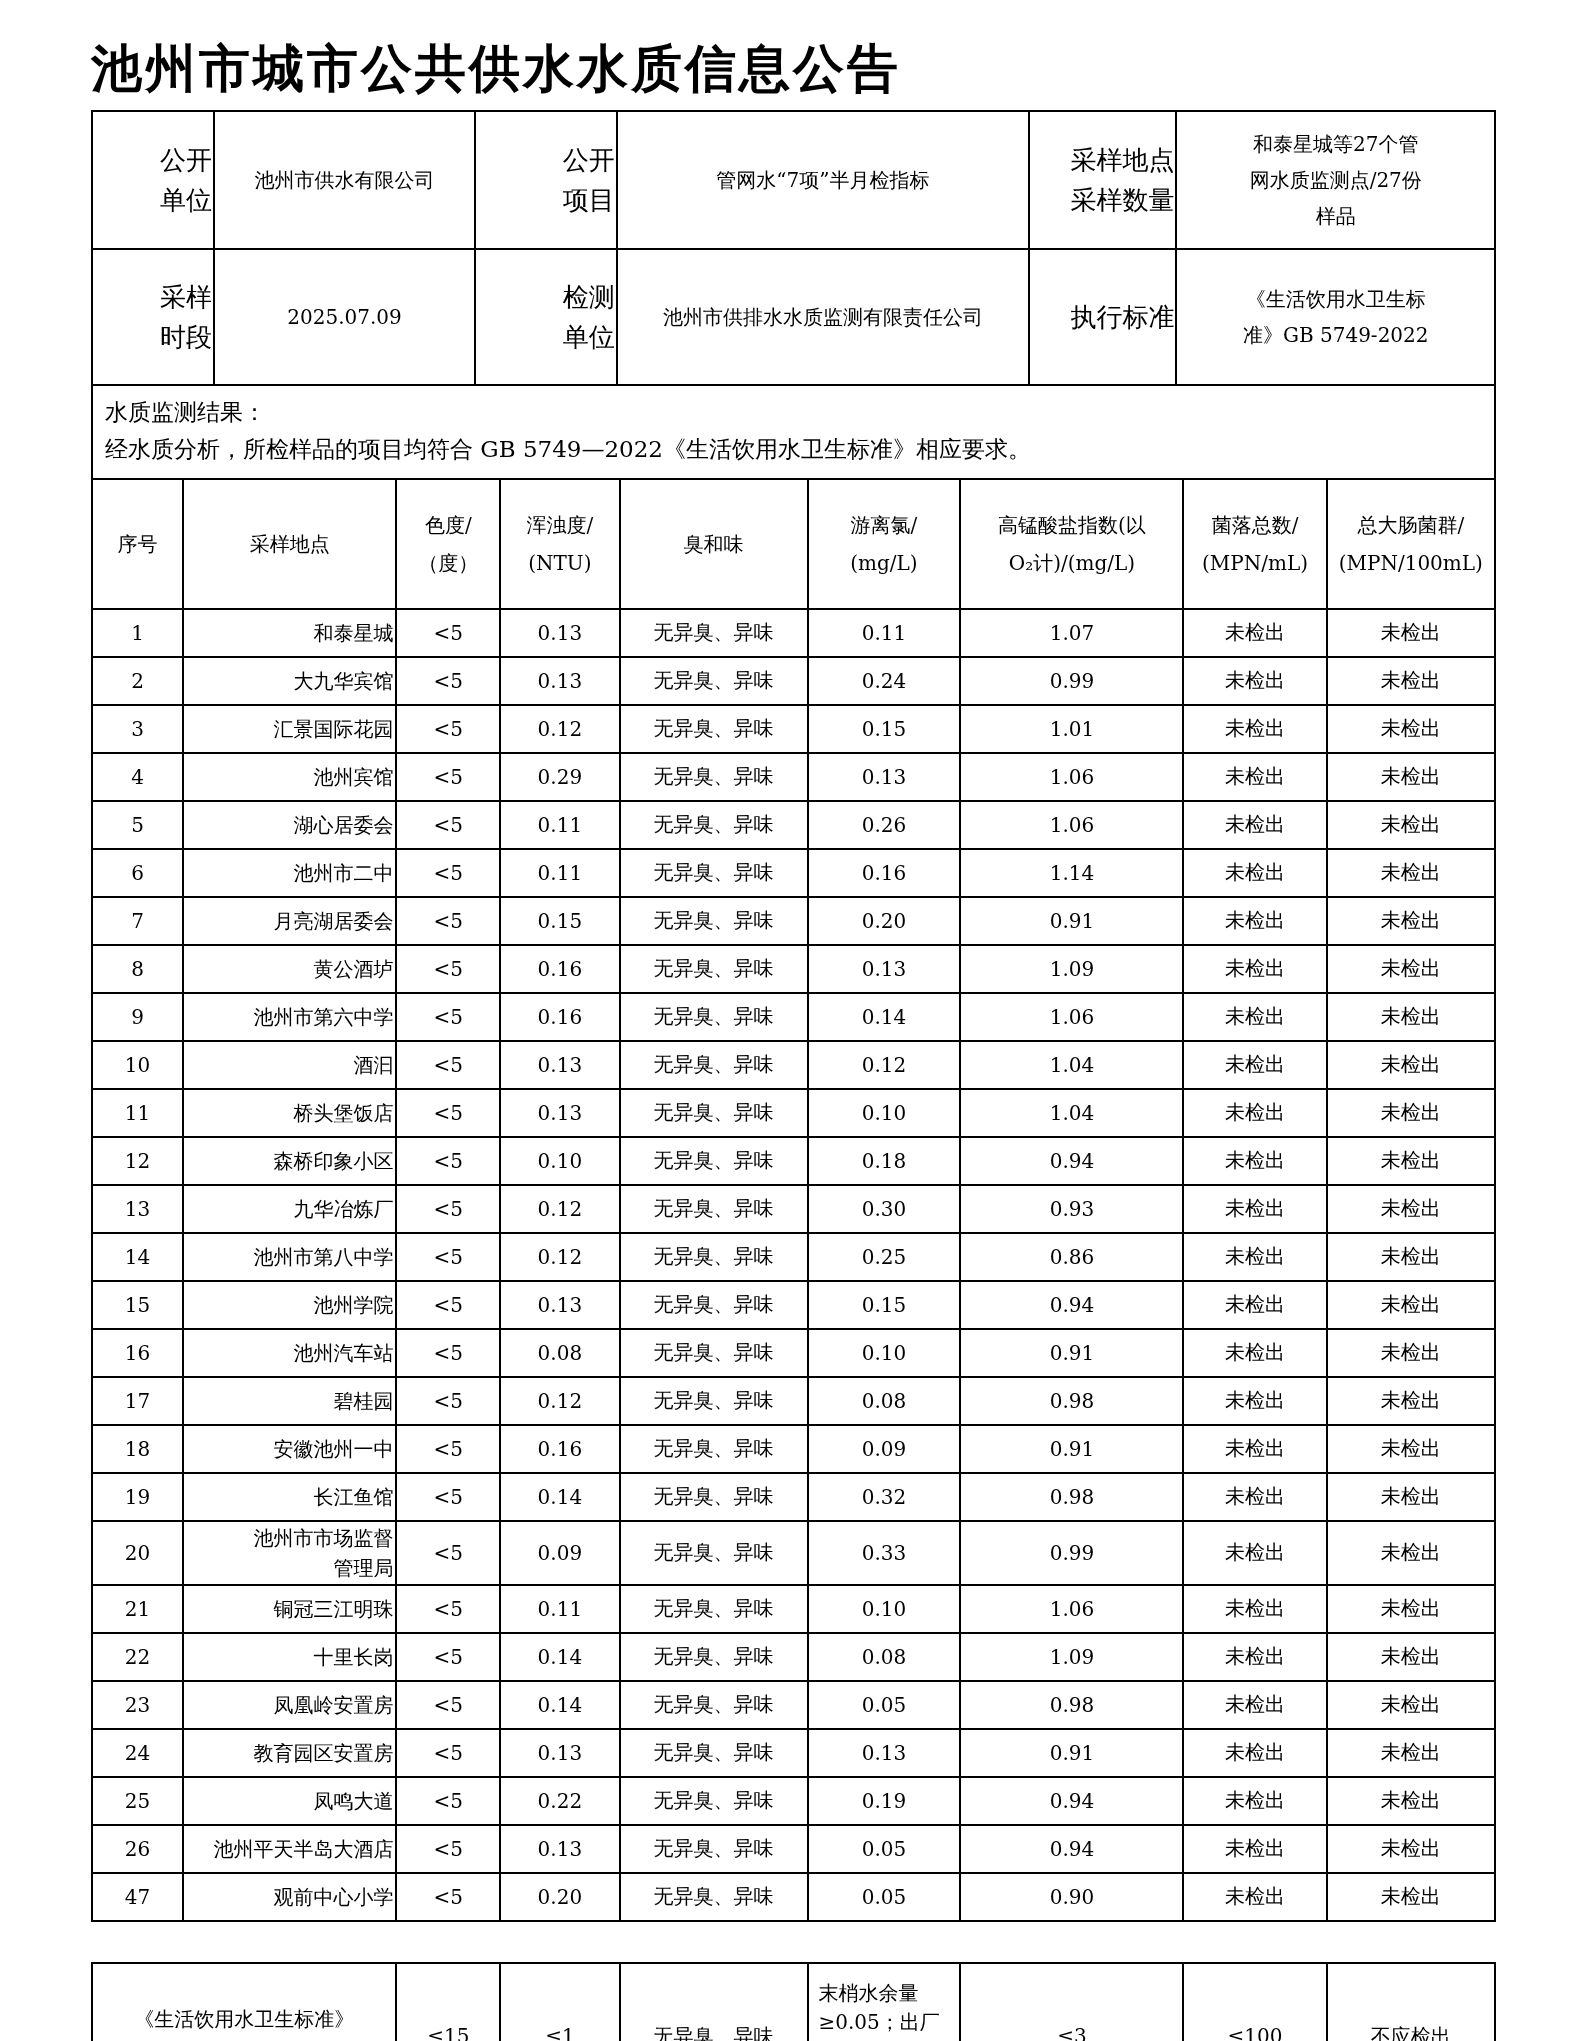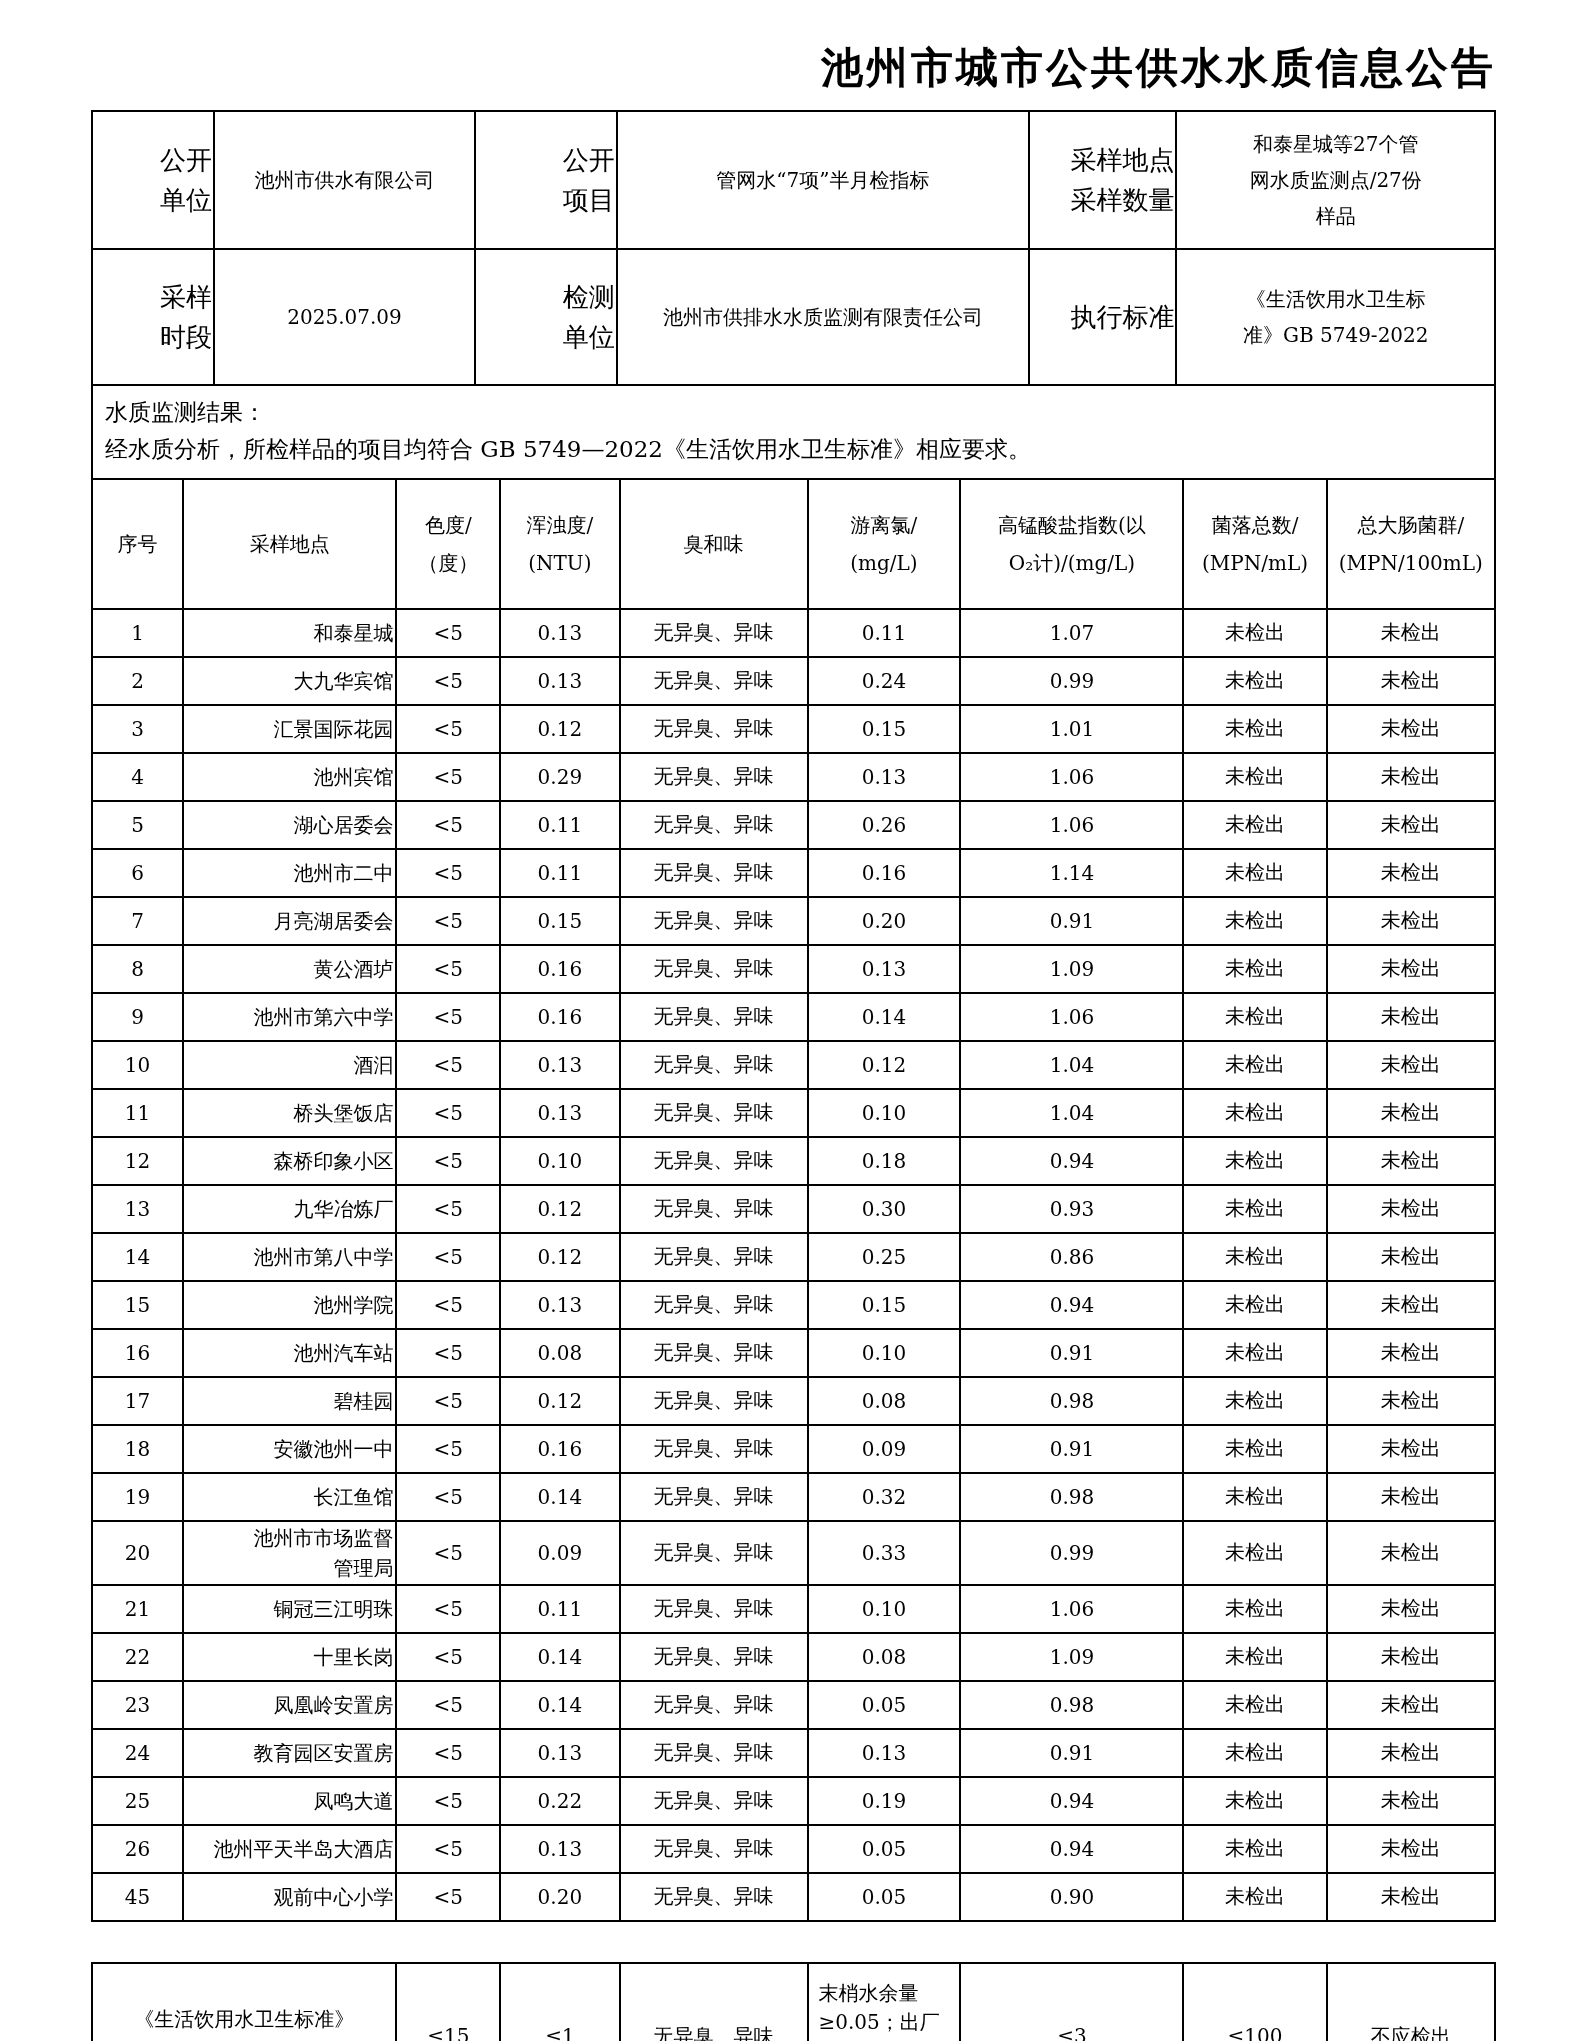--- a/index.html
+++ b/index.html
@@ -10,22 +10,22 @@
   body {
     width: 1587px;
     height: 2041px;
     font-family: "DejaVu Serif", "Liberation Serif", serif;
     color: #000000;
     box-sizing: border-box;
     padding: 40px 91px 0 91px;
   }
   .page-title {
     margin: 0 0 14px 0;
-    text-align: right;
-    font-size: 42px;
+    text-align: left;
+    font-size: 51px;
     font-weight: bold;
     letter-spacing: 3px;
     line-height: 56px;
   }
   table {
     border-collapse: collapse;
     width: 1405px;
     table-layout: fixed;
   }
   td, th {
@@ -458,21 +458,21 @@
         <td class="c1">池州平天半岛大酒店</td>
         <td class="c2">&lt;5</td>
         <td class="c3">0.13</td>
         <td class="c4">无异臭、异味</td>
         <td class="c5">0.05</td>
         <td class="c6">0.94</td>
         <td class="c7">未检出</td>
         <td class="c8">未检出</td>
       </tr>
       <tr>
-        <td class="c0">45</td>
+        <td class="c0">47</td>
         <td class="c1">观前中心小学</td>
         <td class="c2">&lt;5</td>
         <td class="c3">0.20</td>
         <td class="c4">无异臭、异味</td>
         <td class="c5">0.05</td>
         <td class="c6">0.90</td>
         <td class="c7">未检出</td>
         <td class="c8">未检出</td>
       </tr>
     </tbody>

